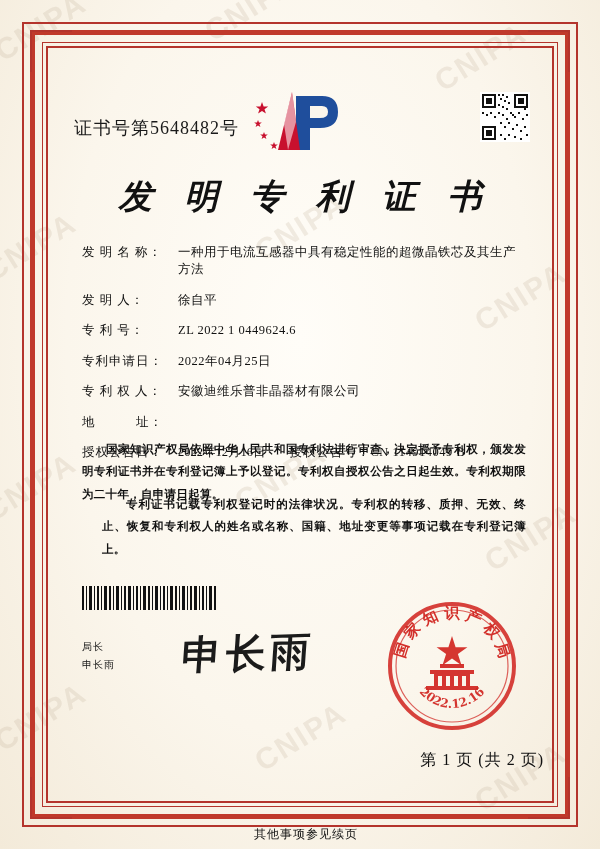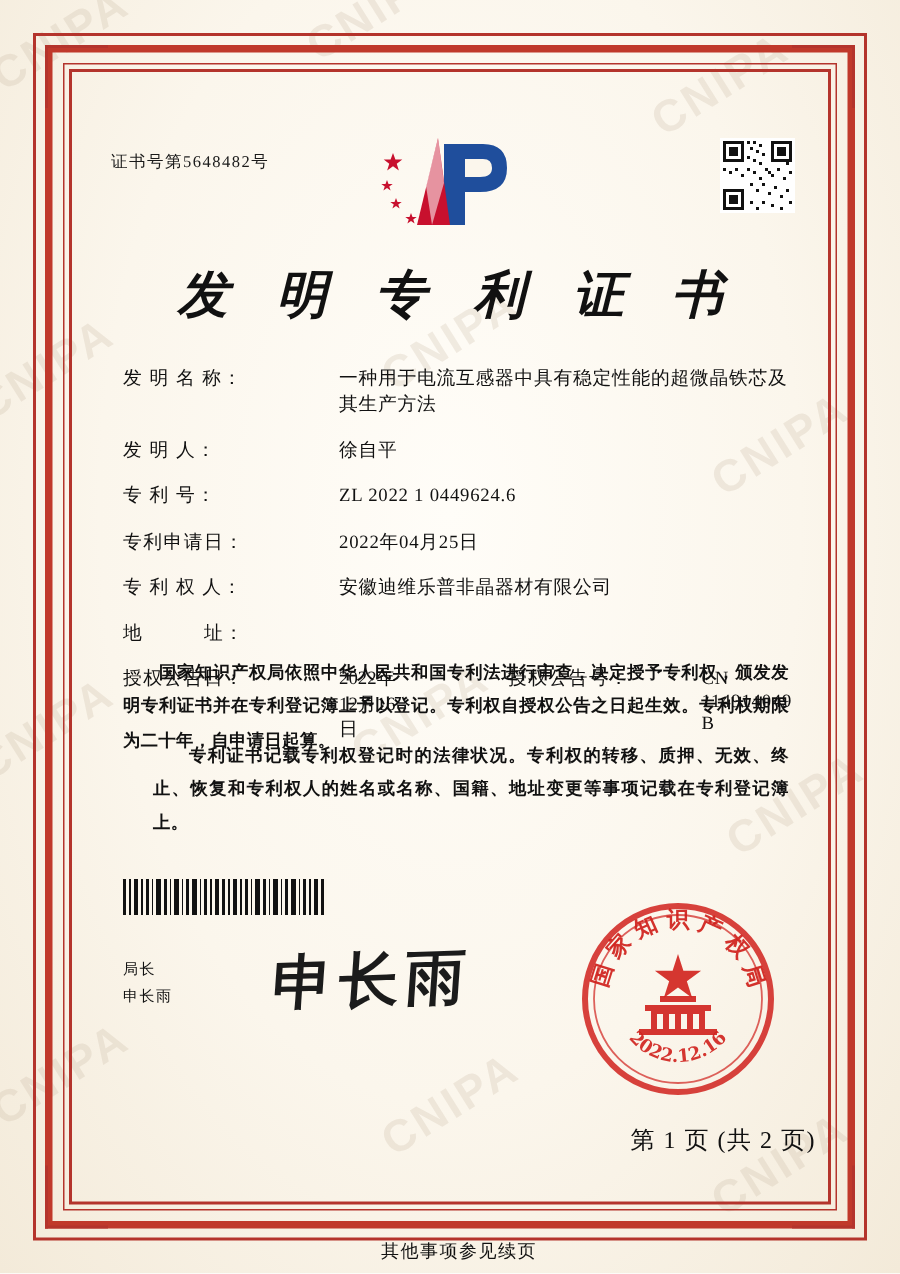--- a/index.html
+++ b/index.html
@@ -60,22 +60,22 @@
   .corner.tr{right:30px;top:30px;border-left:none;border-bottom:none;}
   .corner.bl{left:30px;bottom:30px;border-right:none;border-top:none;}
   .corner.br{right:30px;bottom:30px;border-left:none;border-top:none;}
 
   .content{
     position:absolute;
     left:56px;top:56px;right:56px;bottom:56px;
   }
 
   .cert-no{
-    position:absolute;left:18px;top:44px;
-    font-size:11px;color:#1a1a1a;
+    position:absolute;left:18px;top:60px;
+    font-size:18px;color:#1a1a1a;
     letter-spacing:1px;
   }
   .qr{
     position:absolute;right:14px;top:36px;
     width:50px;height:50px;
     background:#fff;
   }
   .logo{
     position:absolute;left:50%;top:32px;
     transform:translateX(-50%);
@@ -96,21 +96,20 @@
   .fields{
     position:absolute;
     left:26px;right:16px;top:188px;
   }
   .field{
     display:flex;
     align-items:baseline;
     margin-bottom:13.5px;
     font-size:12.5px;
     color:#111;
-    gap:48px;
   }
   .f-label{
     width:96px;
     flex:0 0 96px;
     letter-spacing:1px;
     white-space:nowrap;
   }
   .f-value{
     flex:1;
     letter-spacing:0.5px;

